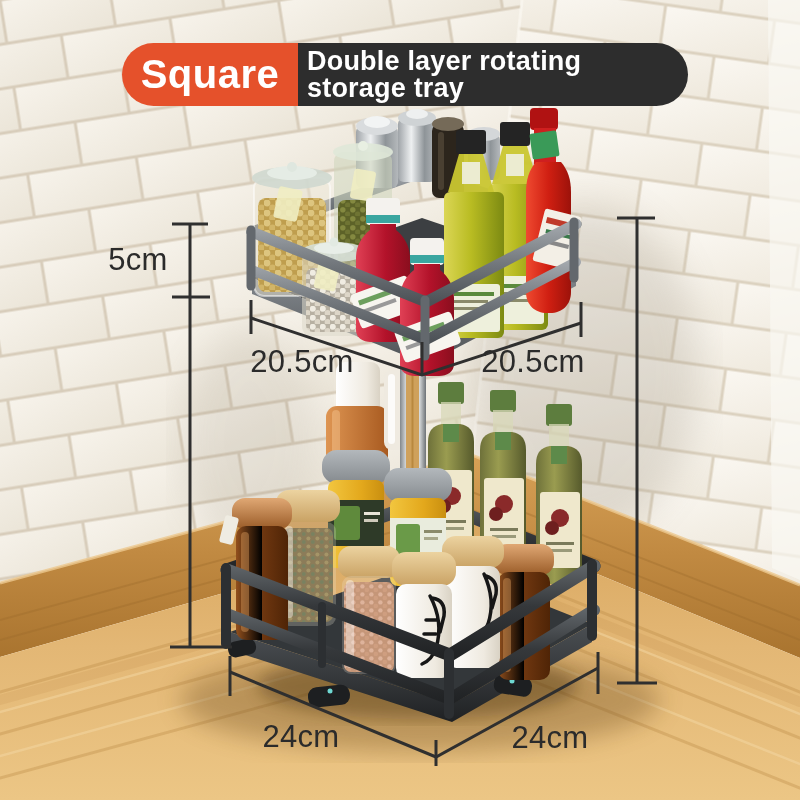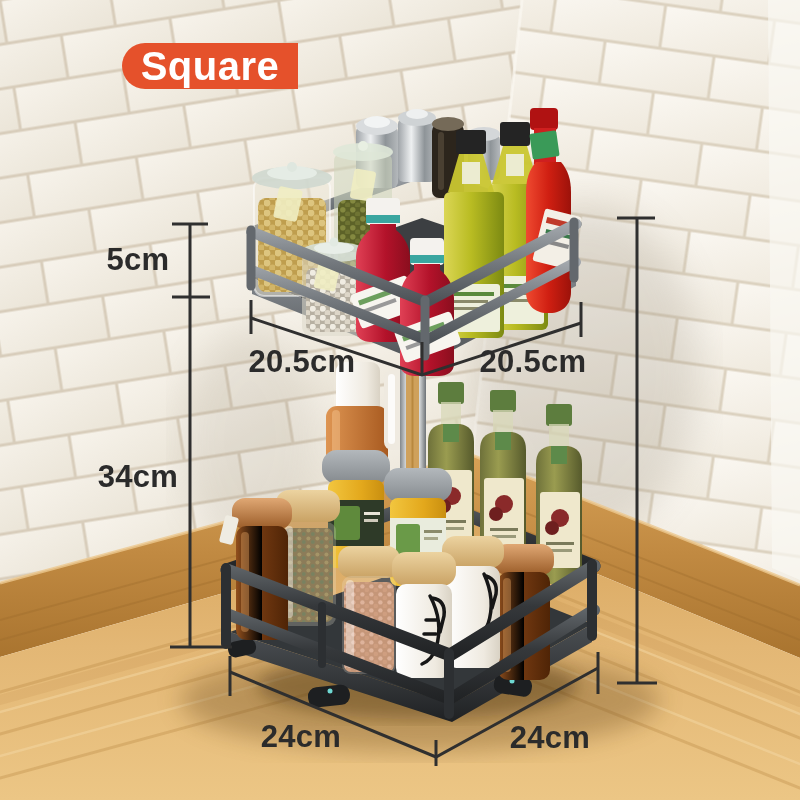--- a/index.html
+++ b/index.html
@@ -1,33 +1,33 @@
 <!DOCTYPE html>
 <html><head>
 <meta charset="utf-8">
 <style>
   html,body{margin:0;padding:0;background:#ffffff;}
   .stage{
     position:relative;width:800px;height:800px;overflow:hidden;
     font-family:"Liberation Sans", sans-serif;
   }
   .stage svg{position:absolute;left:0;top:0;}
-  .banner{position:absolute;top:43px;height:46px;display:flex;align-items:center;box-sizing:border-box;}
+  .banner{position:absolute;top:43px;height:63px;display:flex;align-items:center;box-sizing:border-box;}
   .banner.badge{
     left:122px;width:176px;background:#e5512b;border-radius:32px 0 0 32px;
     justify-content:center;color:#fff;font-size:40px;font-weight:bold;letter-spacing:0.5px;
   }
   .banner.titlepill{
     left:298px;width:390px;background:#2d2d2d;border-radius:0 32px 32px 0;
     flex-direction:column;justify-content:center;align-items:flex-start;
     padding-left:9px;color:#fff;font-size:27px;font-weight:bold;line-height:27px;letter-spacing:0.2px;
   }
   .dim-label{
     position:absolute;transform:translate(-50%,-50%);
-    font-size:31px;font-weight:700;color:#2b2b2b;white-space:nowrap;letter-spacing:0.3px;
+    font-size:31px;font-weight:400;color:#2b2b2b;white-space:nowrap;letter-spacing:0.3px;
   }
 </style>
 </head>
 <body>
 
 <div class="stage">
 
 <svg width="800" height="800" viewBox="0 0 800 800">
   <defs>
     <linearGradient id="gTile" x1="0" y1="0" x2="1" y2="1">
@@ -463,21 +463,24 @@
       <path d="M230 672 L436 757 L598 668"></path>
       <line x1="598" y1="652" x2="598" y2="694"></line>
       <line x1="436" y1="740" x2="436" y2="766"></line>
     </g>
   </g>
 </svg>
 
 <div class="banner badge">
   <span>Square</span>
 </div>
+<div class="banner titlepill">
+  <span>Double layer rotating</span>
+  <span>storage tray</span>
+</div>
 
 <div class="dim-label" style="left:138px;top:260px;">5cm</div>
-<div class="dim-label" style="left:138px;top:477px;">34cm</div>
 <div class="dim-label" style="left:302px;top:362px;">20.5cm</div>
 <div class="dim-label" style="left:533px;top:362px;">20.5cm</div>
 <div class="dim-label" style="left:301px;top:737px;">24cm</div>
 <div class="dim-label" style="left:550px;top:738px;">24cm</div>
 
 </div>
 
 </body></html>

